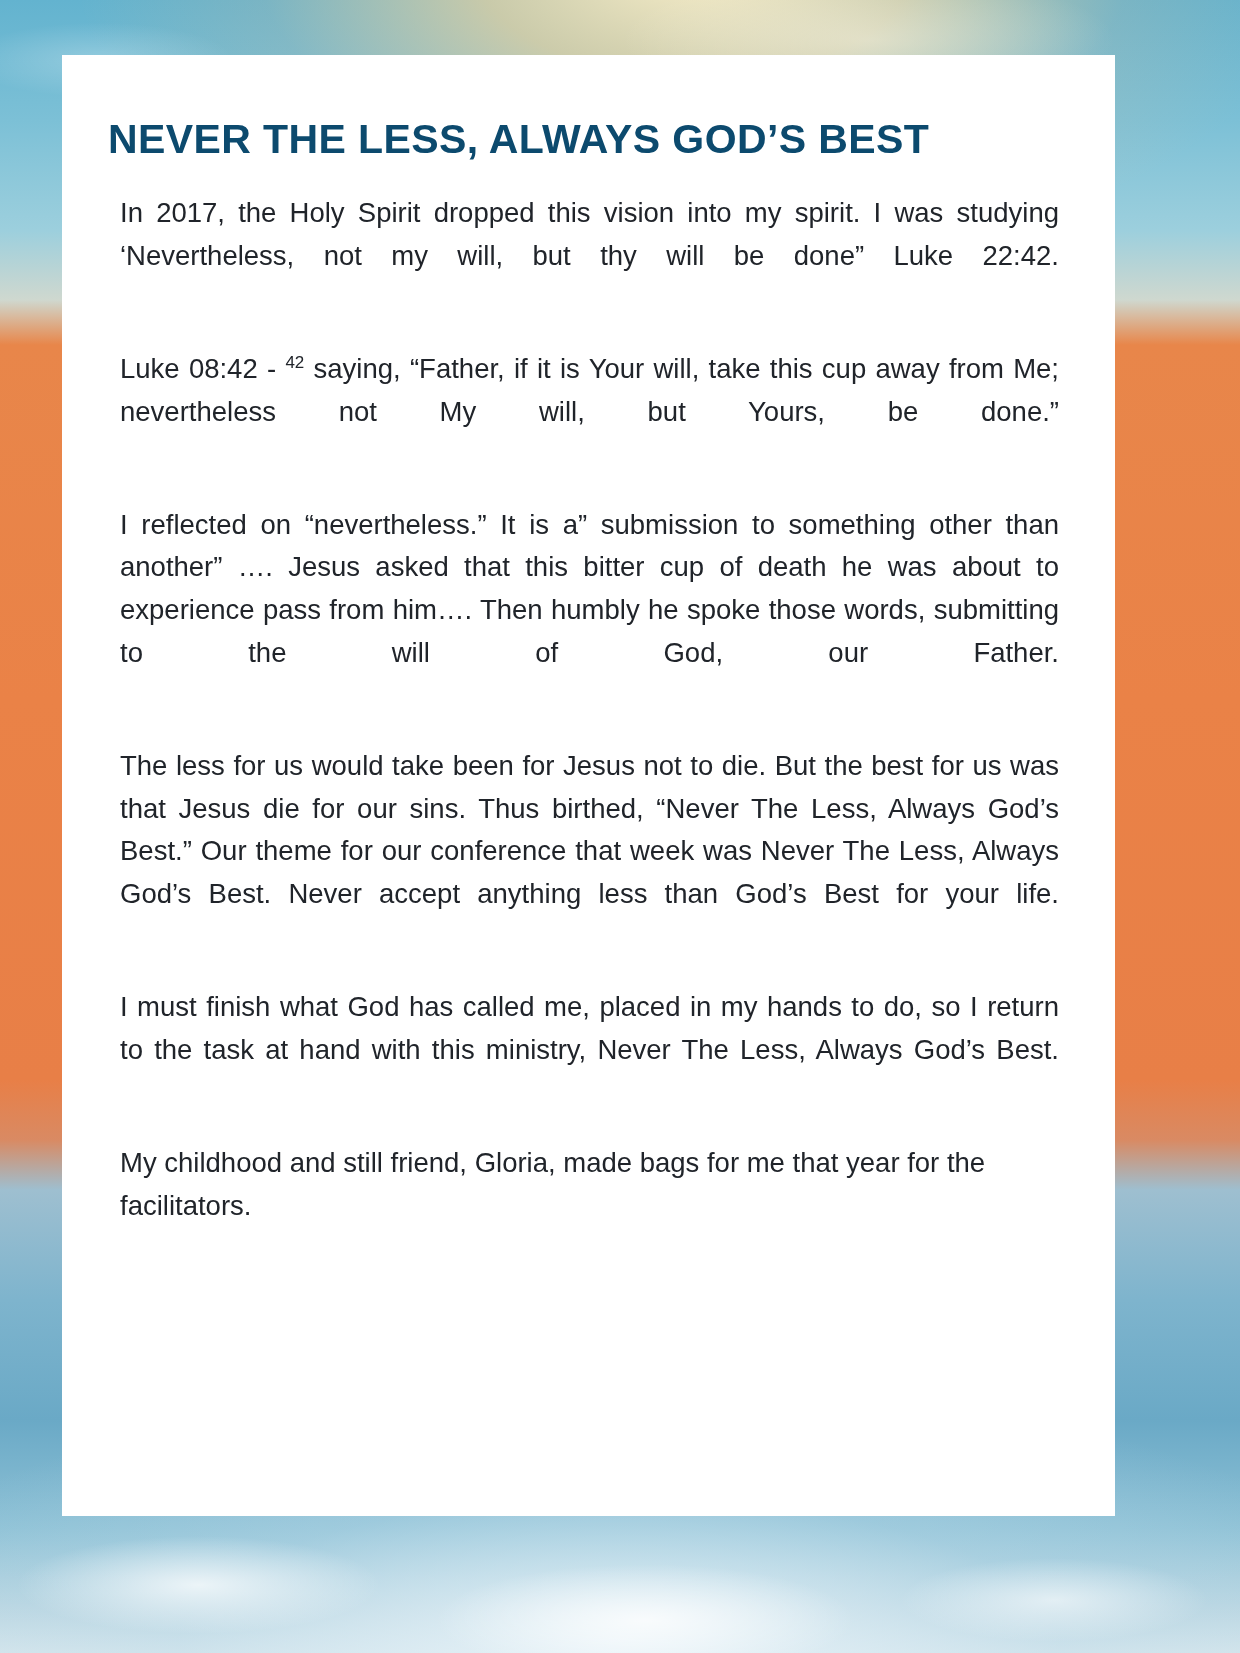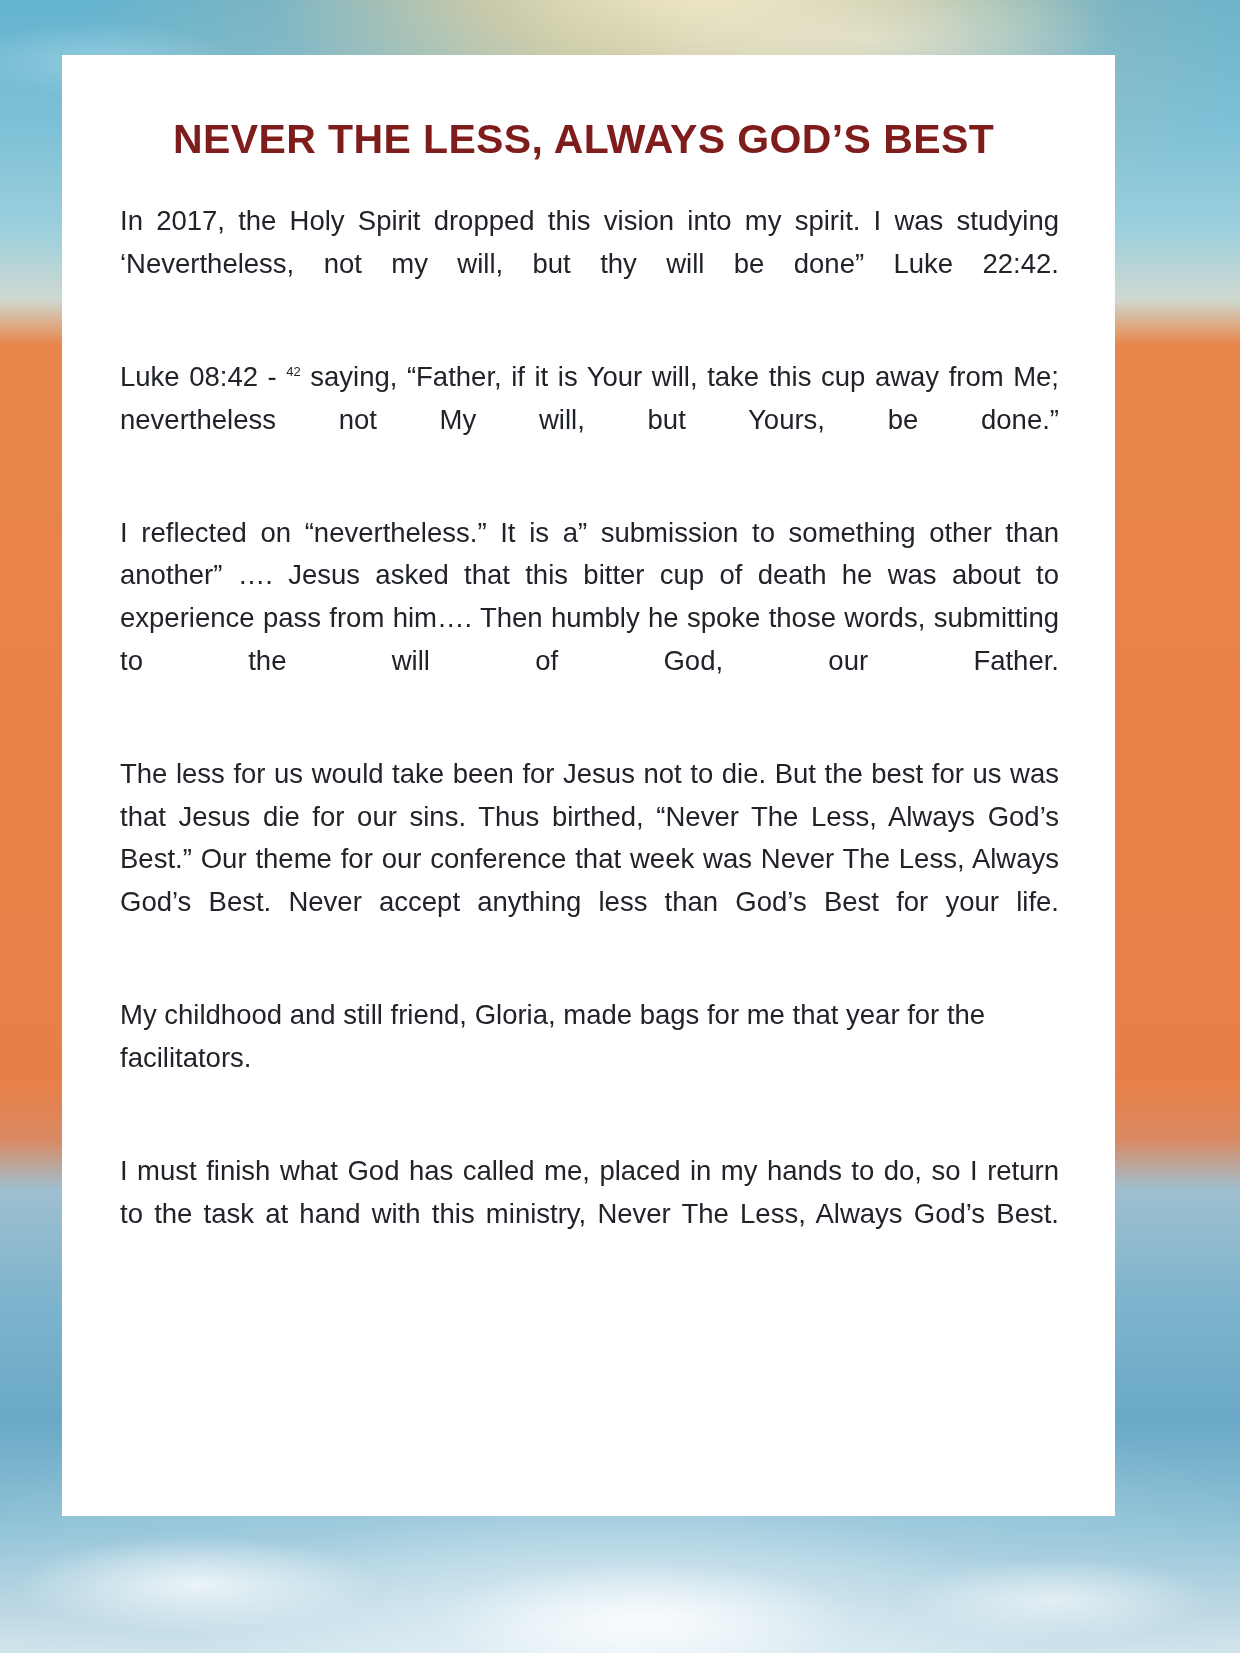--- a/index.html
+++ b/index.html
@@ -63,27 +63,27 @@
     left: 62px;
     top: 55px;
     width: 1053px;
     height: 1461px;
     background: #ffffff;
     box-sizing: border-box;
     padding: 62px 56px 40px 46px;
   }
 
   .doc-title {
-    margin: 0 0 38px 0;
-    color: #7f1d1d;
+    margin: 0 0 30px 0;
+    color: #0c4a6e;
     font-family: "Liberation Sans", sans-serif;
     font-weight: bold;
     font-size: 41px;
     letter-spacing: 0.4px;
-    text-align: center;
+    text-align: left;
     line-height: 1.1;
     white-space: nowrap;
   }
 
   .body-text {
     color: #20242a;
     font-size: 27.5px;
     line-height: 1.55;
     font-family: "Liberation Sans", sans-serif;
   }
@@ -93,21 +93,21 @@
     text-align: justify;
     text-justify: inter-word;
   }
   .para.last-left {
     text-align: left;
   }
   .para:last-child {
     margin-bottom: 0;
   }
   .para .sup {
-    font-size: 13px;
+    font-size: 17px;
     vertical-align: super;
   }
   
   .para::after {
     content: "";
     display: inline-block;
     width: 100%;
   }
 </style>
 </head>
@@ -125,19 +125,19 @@
     <div class="body-text">
 
       <p class="para">In 2017, the Holy Spirit dropped this vision into my spirit. I was studying ‘Nevertheless, not my will, but thy will be done” Luke 22:42.</p>
 
       <p class="para"><span>Luke 08:42 - </span><span class="sup">42</span><span> saying, “Father, if it is Your will, take this cup away from Me; nevertheless not My will, but Yours, be done.”</span></p>
 
       <p class="para">I reflected on “nevertheless.” It is a” submission to something other than another” …. Jesus asked that this bitter cup of death he was about to experience pass from him…. Then humbly he spoke those words, submitting to the will of God, our Father.</p>
 
       <p class="para">The less for us would take been for Jesus not to die. But the best for us was that Jesus die for our sins. Thus birthed, “Never The Less, Always God’s Best.”  Our theme for our conference that week was Never The Less, Always God’s Best. Never accept anything less than God’s Best for your life.</p>
 
+      <p class="para">I must finish what God has called me, placed in my hands to do, so I return to the task at hand with this ministry, Never The Less, Always God’s Best.</p>
+
       <p class="para last-left">My childhood and still friend, Gloria, made bags for me that year for the facilitators.</p>
-
-      <p class="para">I must finish what God has called me, placed in my hands to do, so I return to the task at hand with this ministry, Never The Less, Always God’s Best.</p>
 
     </div>
   </div>
 </div>
 
 </body></html>

